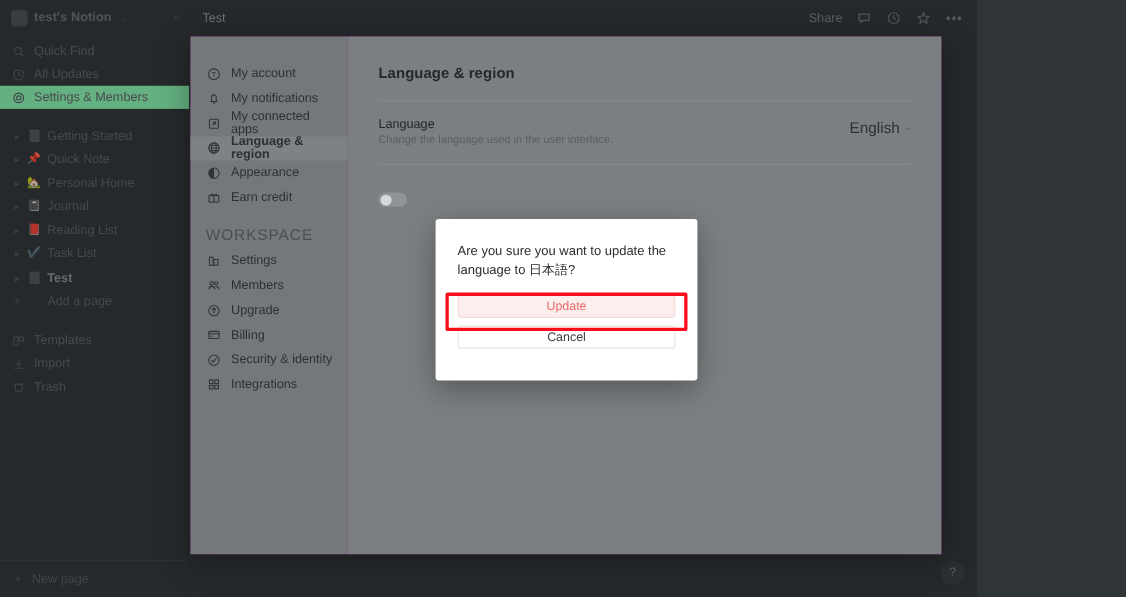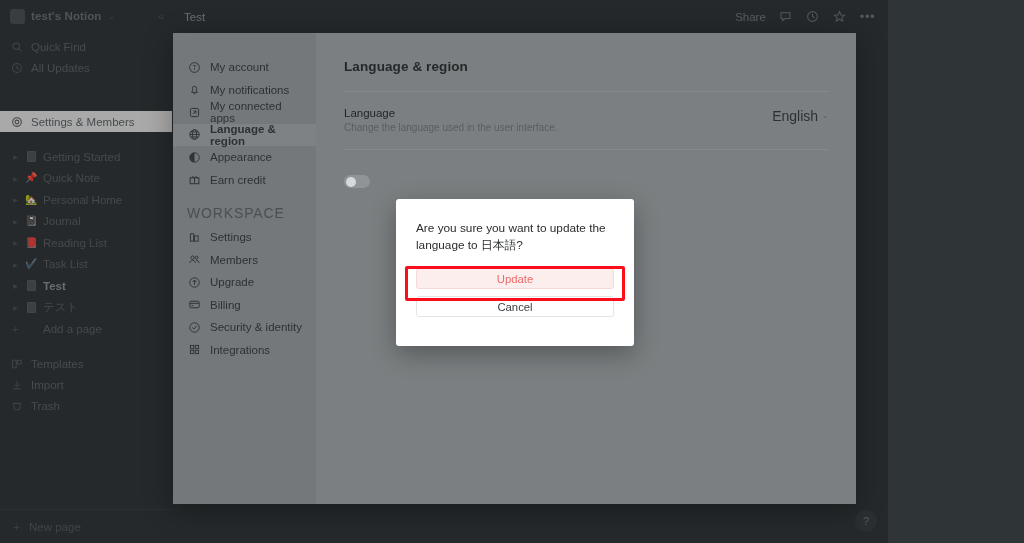--- a/index.html
+++ b/index.html
@@ -33,21 +33,21 @@
   .ws-name { font-weight: bold; font-size: 11.5px; color: #6a7073; letter-spacing: .1px; }
   .ws-caret { font-size: 8px; color: #4e5457; margin-left: 1px; }
   .collapse-btn { margin-left: auto; font-size: 11px; color: #4e5457; letter-spacing: -2px; }
 
   .nav-list { padding-top: 4px; }
   .nav-row {
     display: flex; align-items: center; gap: 8px;
     height: 21px; padding: 0 10px;
     font-size: 11.5px; color: #5d6366;
   }
-  .nav-row.active { background: #e5e5e5; margin-top: 33px; }
+  .nav-row.active { background: #86efac; }
   .nav-ico {
     width: 13px; height: 13px; flex: 0 0 13px;
     display: flex; align-items: center; justify-content: center;
     color: #55595c;
   }
   .nav-ico svg { width: 12px; height: 12px; display: block; }
 
   .nav-gap { height: 14px; }
 
   .page-row {
@@ -267,27 +267,20 @@
           <span>Task List</span>
         </div>
         <div class="page-row bold">
           <span class="tri">▶</span>
           <span class="pg-emoji">
               <span class="doc"></span>
             </span>
           <span>Test</span>
         </div>
         <div class="page-row">
-          <span class="tri">▶</span>
-          <span class="pg-emoji">
-              <span class="doc"></span>
-            </span>
-          <span>テスト</span>
-        </div>
-        <div class="page-row">
           <span class="plus">+</span>
           <span class="pg-emoji"></span>
           <span>Add a page</span>
         </div>
       </div>
 
       <div class="nav-gap"></div>
 
       <div>
         <div class="nav-row">

